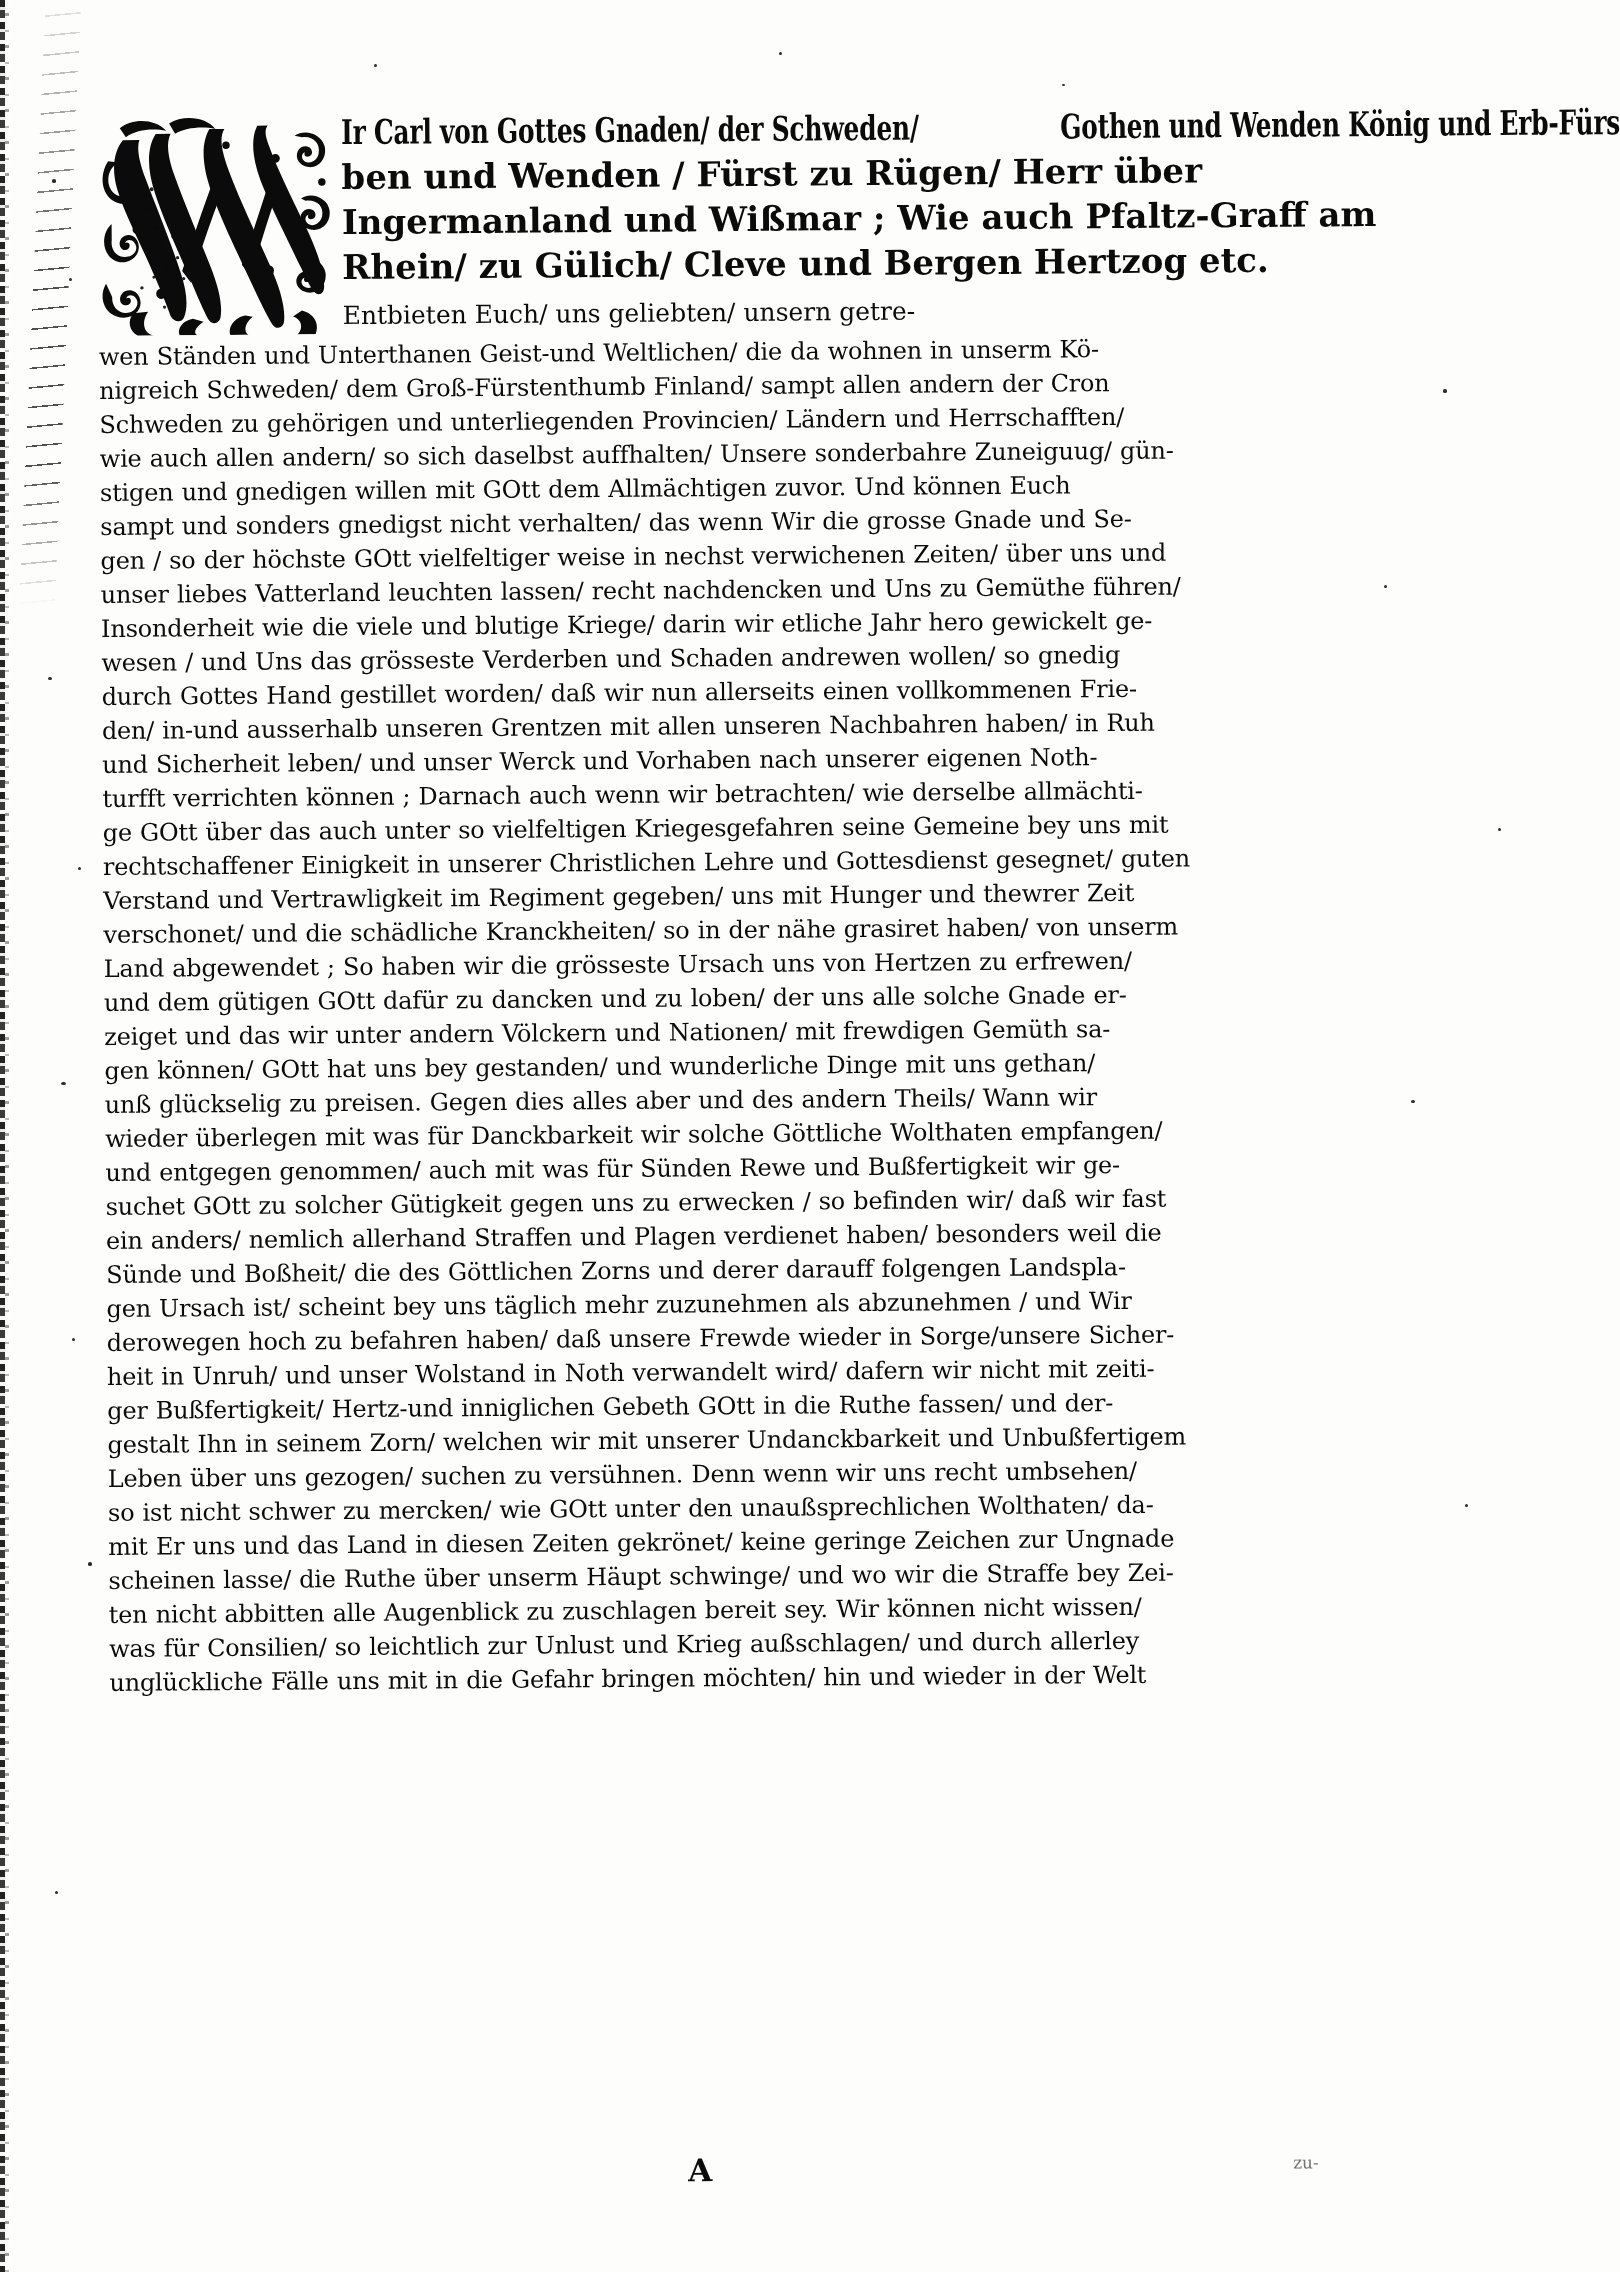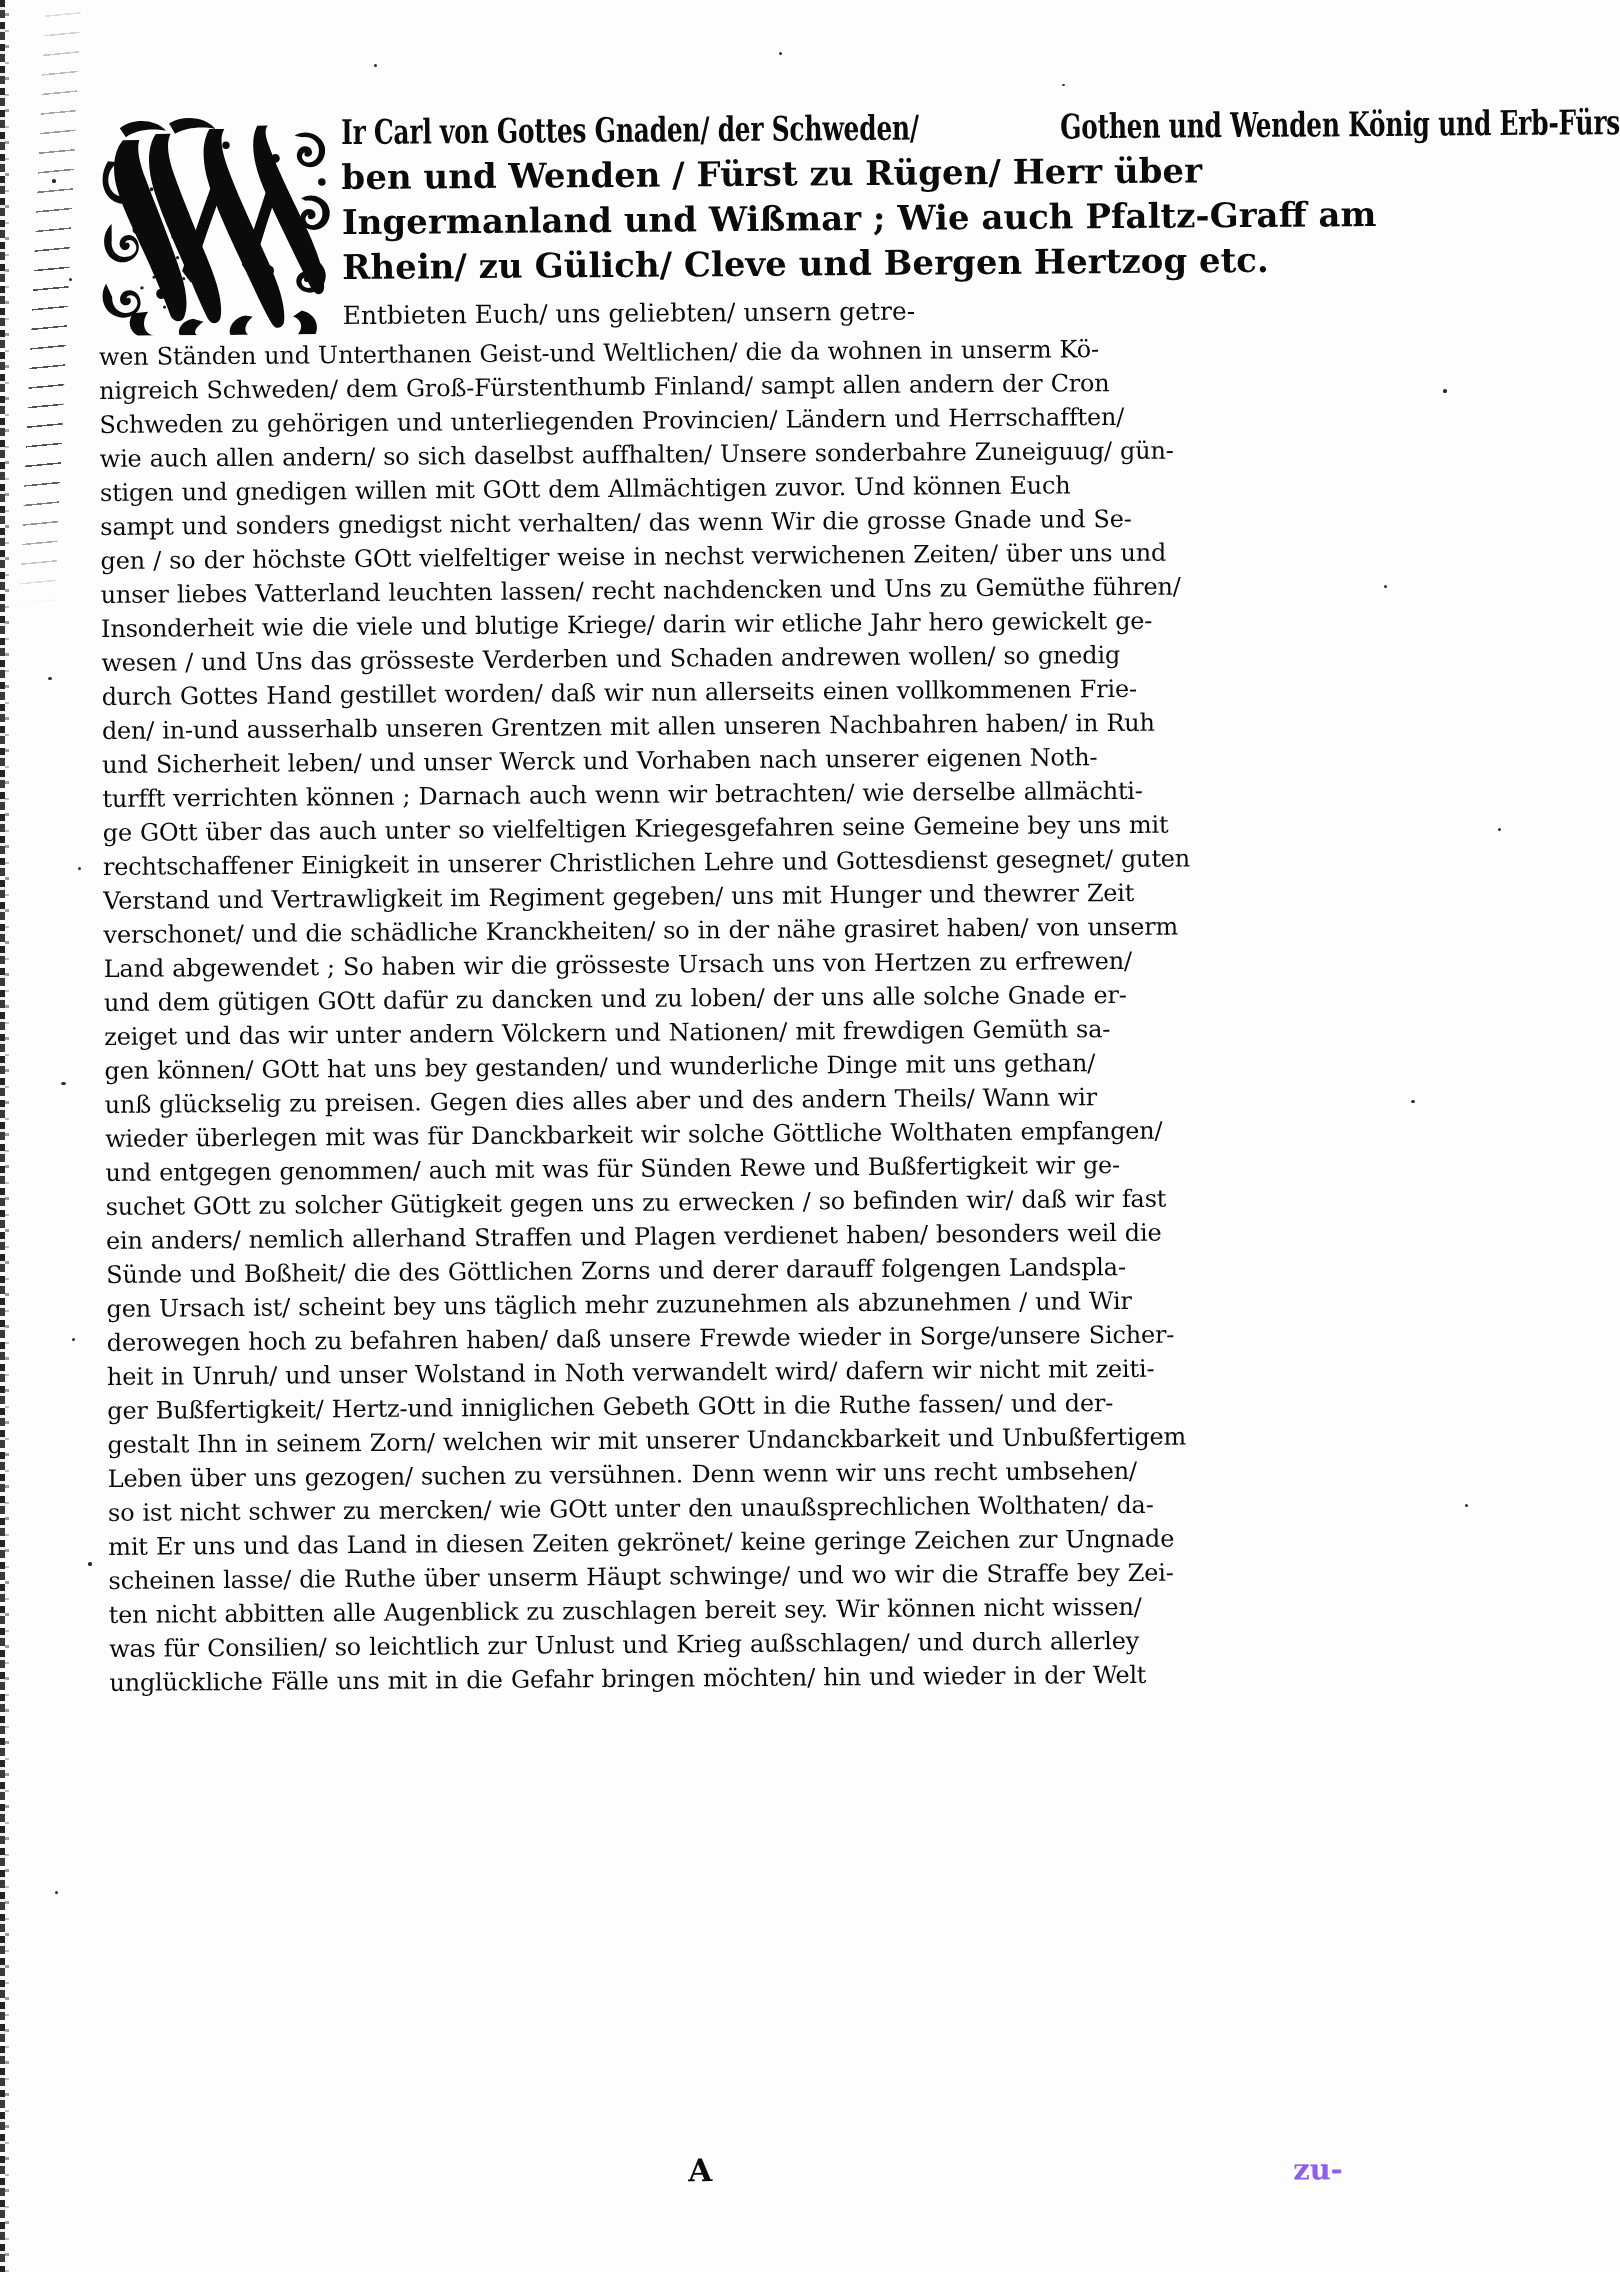--- a/index.html
+++ b/index.html
@@ -140,23 +140,22 @@
     font-family: "DejaVu Serif", serif;
     font-weight: 700;
     font-size: 31px;
     color: #0b0b0b;
   }
   .catchword {
     position: absolute;
     left: 1196px;
     top: 4.5px;
     font-family: "DejaVu Serif", serif;
-    font-size: 29px;
-    color: #8b5cf6;
-    font-weight: bold;
+    font-size: 17px;
+    color: #737373;
   }
 
   
   .fx { font-synthesis: none; }
 </style>
 </head>
 <body>
 
 <div id="page">
 

